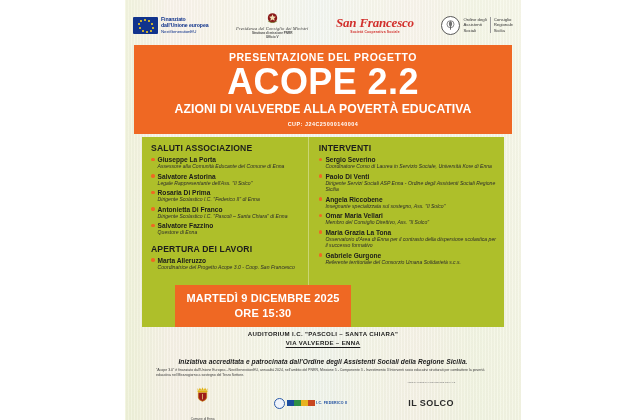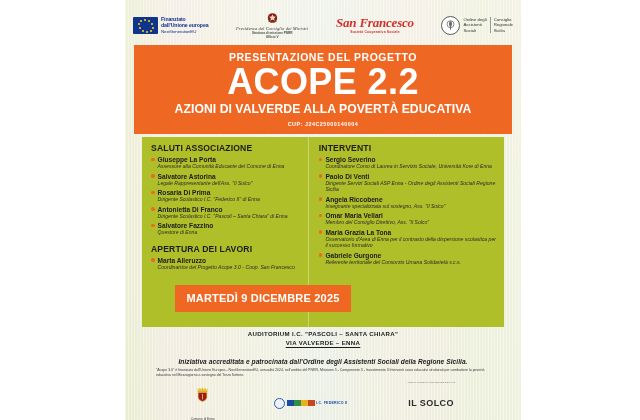--- a/index.html
+++ b/index.html
@@ -278,20 +278,21 @@
                 <span>Gabriele Gurgone</span>
               </div>
             <div class="p-role">Referente territoriale del Consorzio Umana Solidarietà s.c.s.</div>
           </div>
         </div>
       </div>
     </div>
 
     <div class="dateblock">
       <div class="d-1">MARTEDÌ 9 DICEMBRE 2025</div>
+      <div class="d-2">ORE 15:30</div>
     </div>
 
     <div class="venue">
       <div class="v-1">AUDITORIUM I.C. "PASCOLI – SANTA CHIARA"</div>
       <div class="v-2">VIA VALVERDE – ENNA</div>
     </div>
 
     <div class="accred">
       <div class="a-1">Iniziativa accreditata e patrocinata dall'Ordine degli Assistenti Sociali della Regione Sicilia.</div>
       <div class="a-2">"Acope 3.0" è finanziato dall'Unione Europea - NextGenerationEU, annualità 2024, nell'ambito del PNRR, Missione 5 - Componente 3 - Investimento 3 Interventi socio educativi strutturati per combattere la povertà educativa nel Mezzogiorno a sostegno del Terzo Settore.</div>

